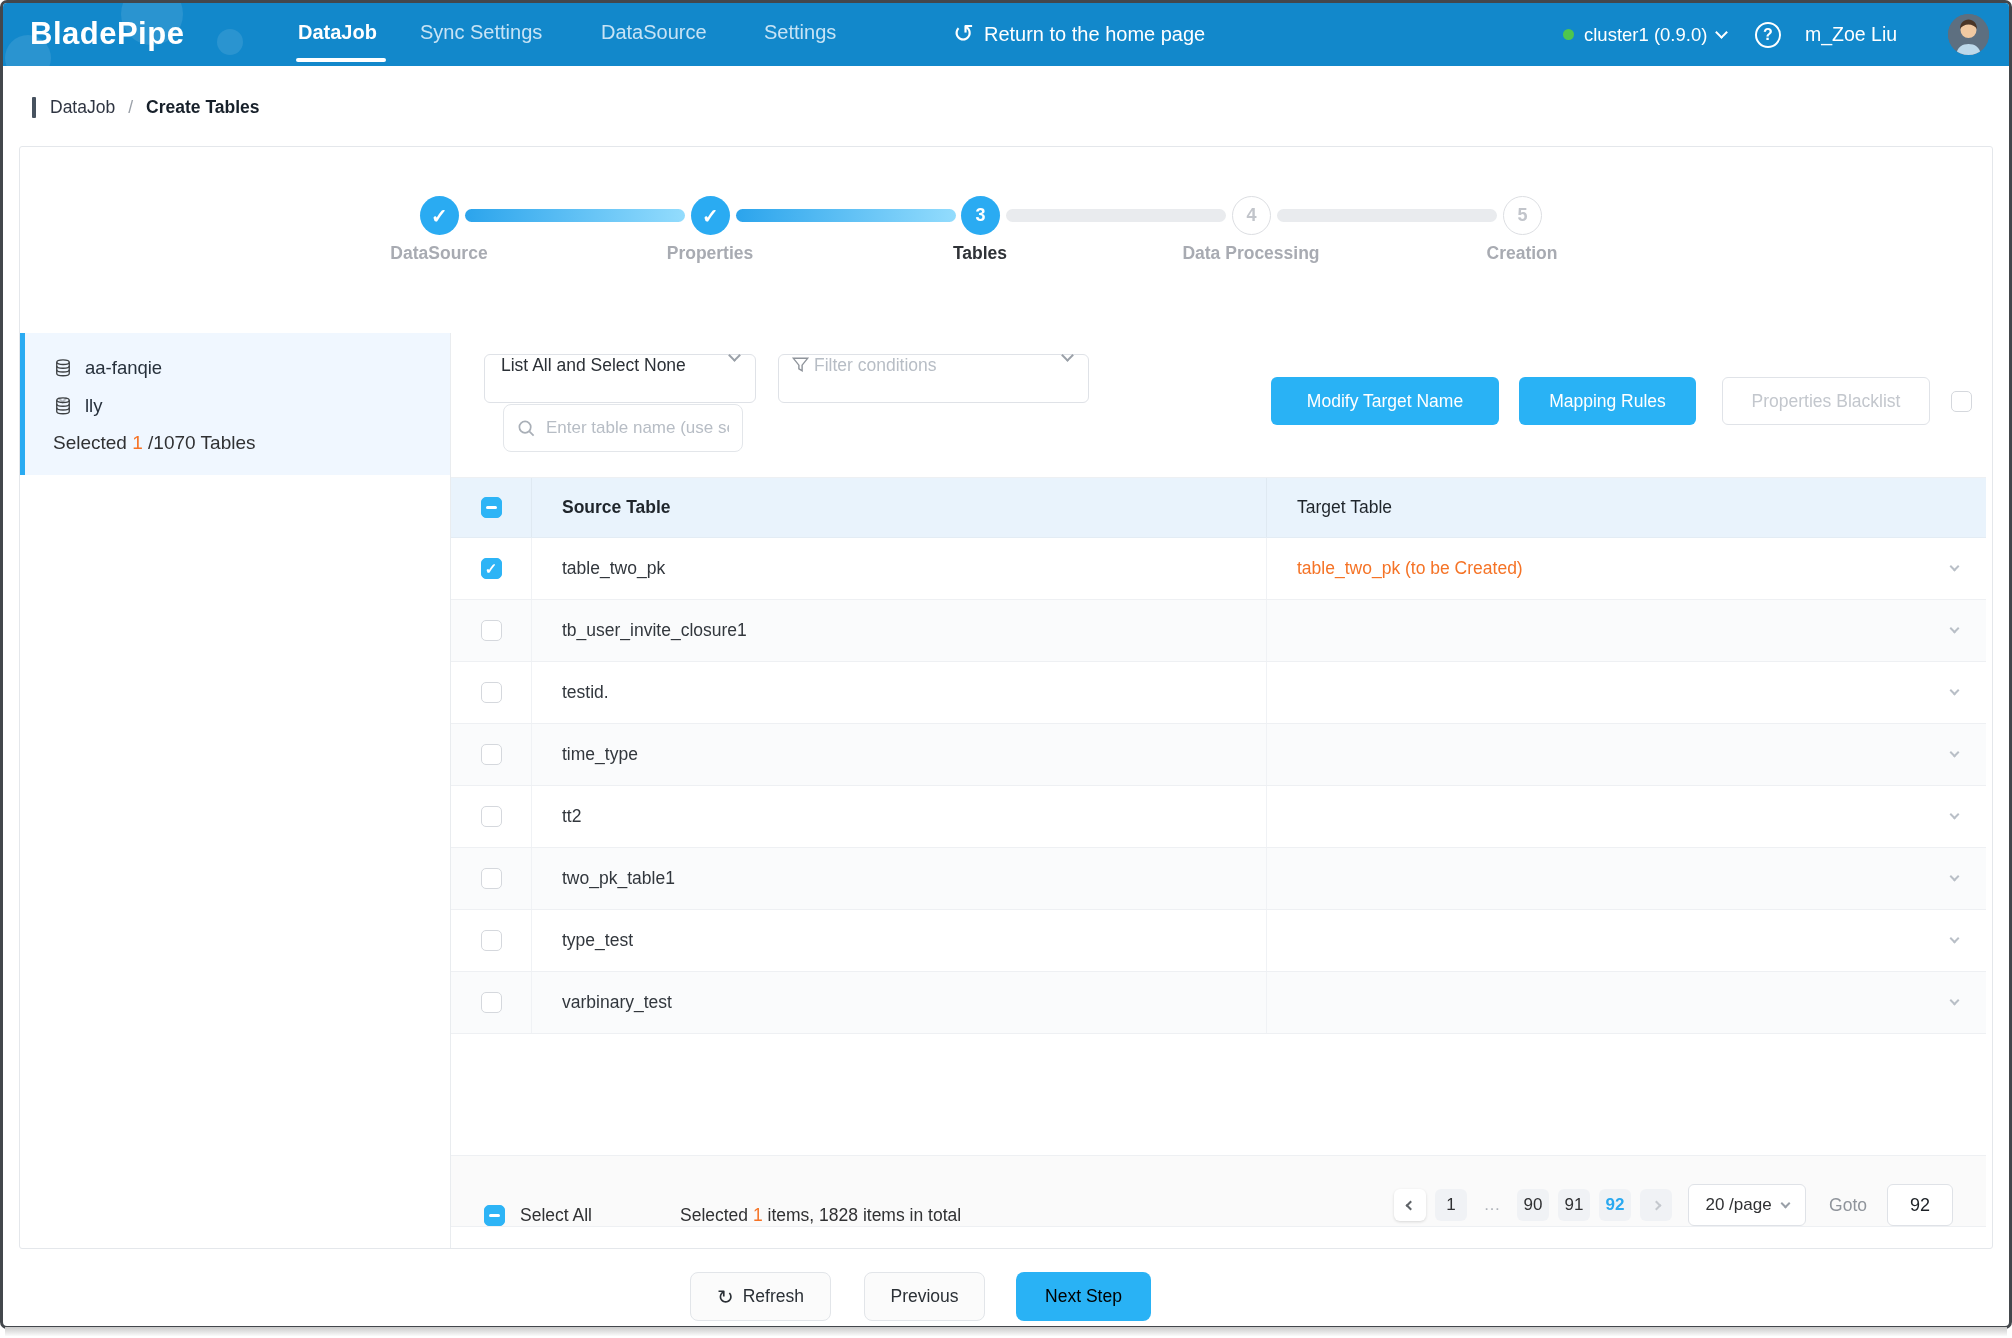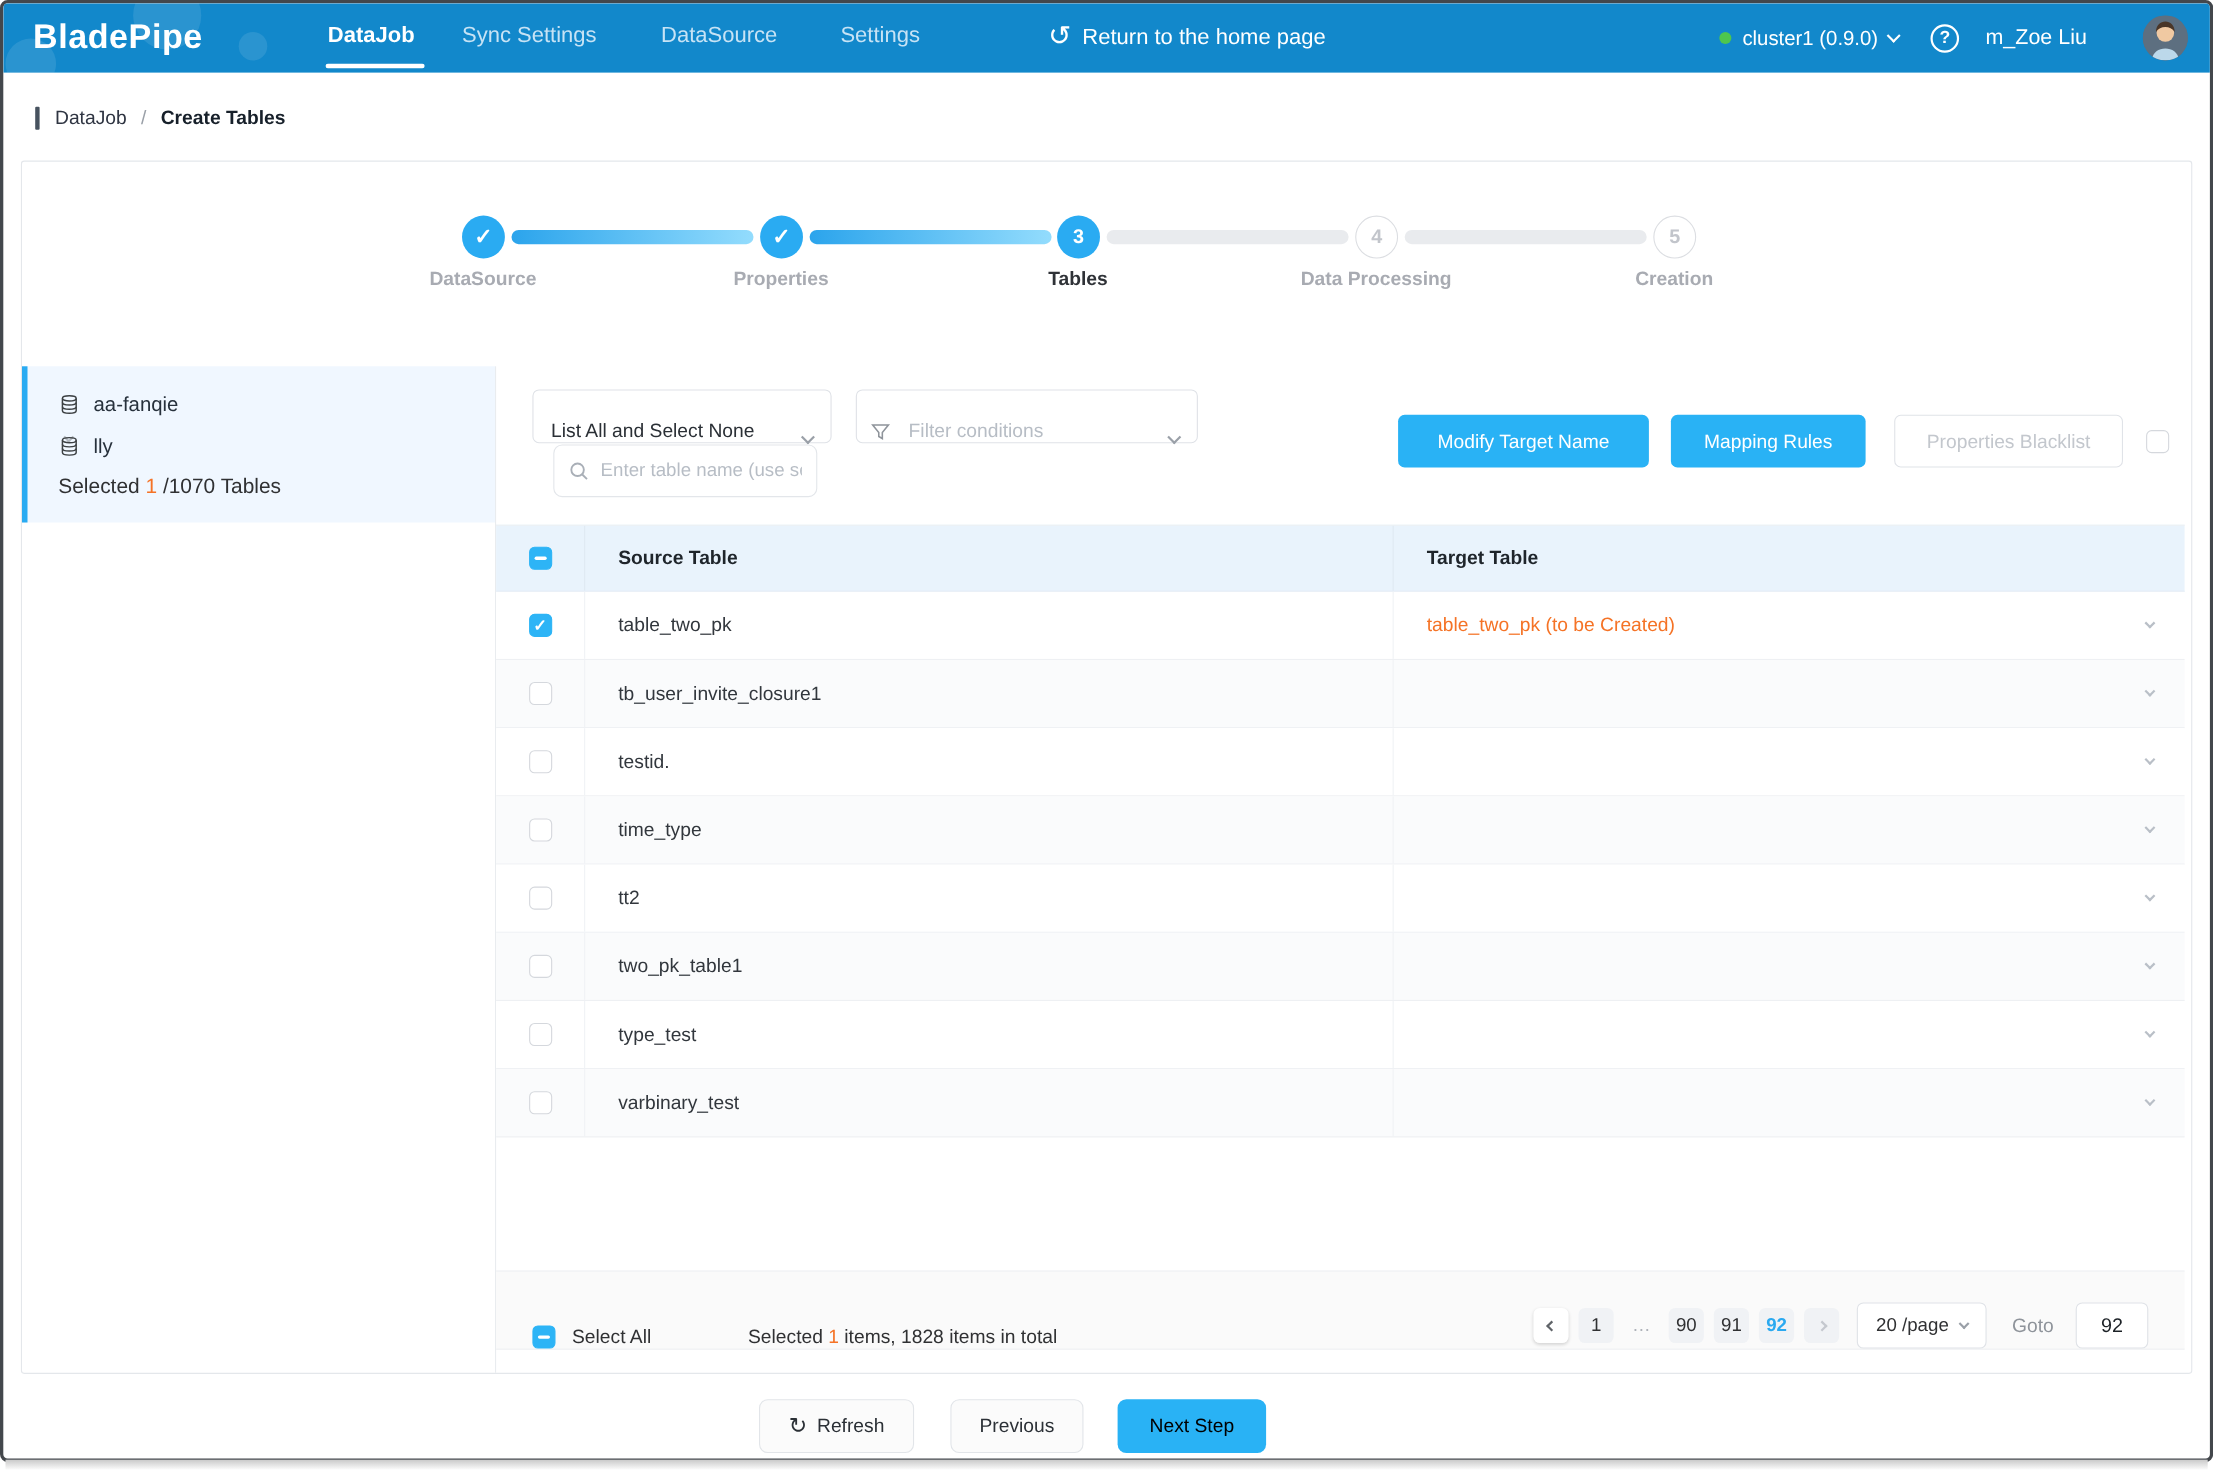--- a/index.html
+++ b/index.html
@@ -43,41 +43,41 @@
 .sl-active{color:#2f3237}
 
 .sidebar{position:absolute;left:0;top:186px;width:430px;height:142px;background:#f0f7ff}
 .sidebar::before{content:"";position:absolute;left:0;top:0;width:5px;height:100%;background:#2aabf2}
 .sb-item{position:absolute;left:33px;display:flex;align-items:center;gap:12px;font-size:18.5px;color:#27313c;cursor:pointer}
 .sb-chev{position:absolute;left:39px;top:55px;color:#b6bcc3;cursor:pointer}
 .sb-selected{position:absolute;left:33px;top:99px;font-size:19px;color:#303133}
 .sb-num{color:#f57326}
 
 .panel{position:absolute;left:430px;top:186px;width:1536px;height:915px;border-left:1px solid #e9ecef}
-.dd{position:absolute;top:21px;height:49px;border:1px solid #dfe2e7;border-radius:6px;background:#fff;display:flex;align-items:flex-end;padding:0 16px;font-size:17.5px;color:#2b3036;cursor:pointer;gap:20px}
+.dd{position:absolute;top:21px;height:49px;border:1px solid #dfe2e7;border-radius:6px;background:#fff;display:flex;align-items:flex-start;padding:0 16px;font-size:17.5px;color:#2b3036;cursor:pointer;gap:8px}
 .dd .chev{color:#9aa0a8;margin-left:auto}
 .ph{color:#b7bdc5}
 .search{position:absolute;left:52px;top:71px;width:240px;height:48px;border:1px solid #e3e6ea;border-radius:8px;background:#fff;display:flex;align-items:center;padding:0 13px;gap:10px}
 .search input{border:none;outline:none;flex:1;font-size:17px;color:#303133;min-width:0;background:transparent;font-family:inherit}
 .search input::placeholder{color:#b7bdc5}
 .btn{position:absolute;top:44px;height:48px;border-radius:6px;display:flex;align-items:center;justify-content:center;font-size:17.5px;cursor:pointer;border:none;font-family:inherit}
 .btn-primary{background:#29b2f5;color:#fff}
 .btn-disabled{background:#fff;border:1px solid #e0e3e8;color:#c3c7cd}
 .tb-check{position:absolute;left:1500px;top:58px}
 
 .cb{width:21px;height:21px;border-radius:5px;border:1.5px solid #d5d8dd;background:#fff;display:inline-flex;align-items:center;justify-content:center;cursor:pointer;flex:none}
 .cb.checked{background:#2db4f6;border-color:#2db4f6}
 .cb.checked::after{content:"✓";color:#fff;font-size:15px;font-weight:700}
 .cb.ind{background:#2db4f6;border-color:#2db4f6}
 .cb.ind::after{content:"";width:11px;height:3px;border-radius:2px;background:#fff}
 
 .thead{position:absolute;left:0;top:144px;width:1535px;height:61px;background:#e9f3fc;border-top:1px solid #edf0f3;border-bottom:1px solid #e3ecf4;display:flex;align-items:stretch}
 .col-check{width:80px;display:flex;align-items:center;justify-content:center}
 .col-src{width:735px;padding-left:30px;border-left:1px solid #dfe9f2;display:flex;align-items:center;font-weight:700;font-size:17.5px;color:#1f252b}
-.col-tgt{flex:1;padding-left:30px;border-left:1px solid #dfe9f2;display:flex;align-items:center;font-weight:700;font-size:17.5px;color:#1f252b}
+.col-tgt{flex:1;padding-left:30px;border-left:1px solid #dfe9f2;display:flex;align-items:center;font-weight:400;font-size:17.5px;color:#1f252b}
 #rows{position:absolute;left:0;top:205px;width:1535px}
 .trow{display:flex;align-items:stretch;height:62px;border-bottom:1px solid #eef0f3;background:#fff}
 .trow.alt{background:#fafbfc}
 .trow .cell-check{width:80px;display:flex;align-items:center;justify-content:center}
 .trow .cell-src{width:735px;padding-left:30px;display:flex;align-items:center;font-size:17.5px;color:#32373d;border-left:1px solid #f0f2f5}
 .trow .cell-tgt{flex:1;padding-left:30px;padding-right:28px;display:flex;align-items:center;font-size:17.5px;color:#f57326;border-left:1px solid #f0f2f5}
 .tgt-chev{margin-left:auto;color:#b9bfc7;cursor:pointer}
 
 .tfoot{position:absolute;left:0;top:822px;width:1535px;height:72px;background:#fafafa;border-top:1px solid #eef0f3;border-bottom:1px solid #eef0f3;display:flex;align-items:flex-end;padding:0 33px;font-size:17.5px;color:#303133}
 .select-all-label{margin-left:15px}

